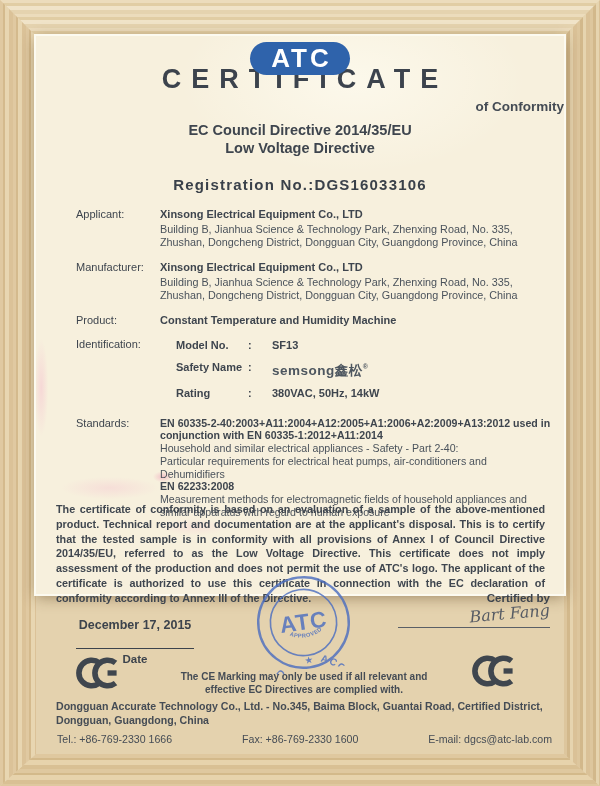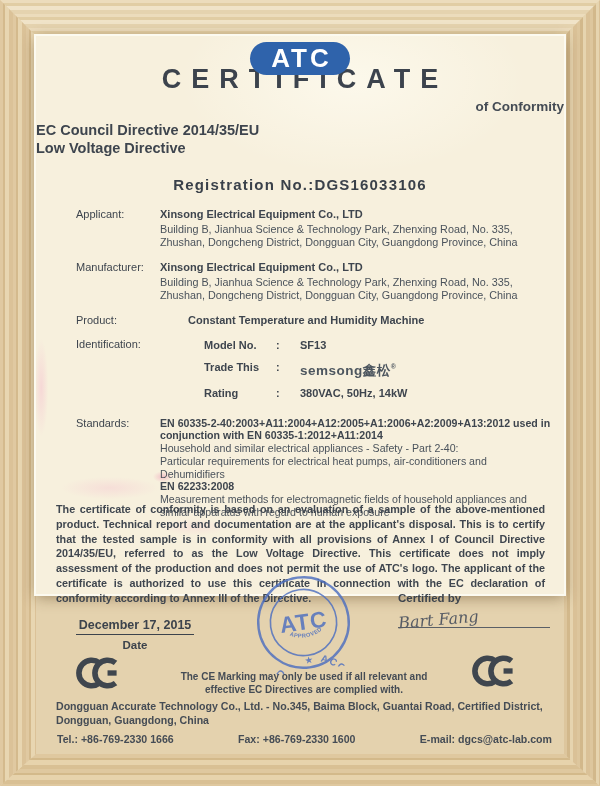--- a/index.html
+++ b/index.html
@@ -30,60 +30,60 @@
       #f7f0dd;
     box-shadow:0 0 0 2px #fcfaf0, 0 3px 14px rgba(70,45,10,.45);
     color:#3e454e;}
   
   .atc-pill{position:relative;z-index:3;width:100px;height:33px;margin:6px auto 0;
     background:#2f63ab;border-radius:17px;color:#ffffff;font-weight:bold;font-size:26px;
     letter-spacing:3px;text-align:center;line-height:33px;text-indent:3px;}
   .title{position:relative;z-index:1;margin-top:-11px;text-align:center;
     font-size:27px;font-weight:bold;letter-spacing:10px;text-indent:10px;color:#3c434d;}
   .subtitle{text-align:right;font-size:13.5px;font-weight:bold;color:#444b54;margin-top:4px;}
-  .directives{margin-top:7px;font-size:14.5px;font-weight:bold;color:#3e454e;line-height:18px;}
+  .directives{margin-top:7px;text-align:center;font-size:14.5px;font-weight:bold;color:#3e454e;line-height:18px;}
   .registration{margin-top:19px;text-align:center;font-size:15px;font-weight:bold;letter-spacing:1.2px;color:#3a414a;}
   
   .rows{margin:15px 12px 0 40px;}
   .row{display:flex;margin-bottom:12px;}
   .row .lbl{width:84px;flex:none;font-weight:normal;font-size:11px;color:#3e454e;}
   .row .val{flex:1;font-size:10.8px;color:#4a525b;}
   .val .name{font-weight:bold;font-size:11px;color:#3e454e;margin-bottom:3px;}
   .val .addr{line-height:13px;}
-  .row.tight{margin-bottom:9px;gap:28px;}
+  .row.tight{margin-bottom:9px;}
   .id-row{display:flex;line-height:14px;margin-bottom:8px;padding-left:16px;}
   .id-k{width:72px;flex:none;font-weight:bold;font-size:11px;color:#3e454e;}
   .id-c{width:24px;flex:none;font-weight:bold;color:#3e454e;}
   .id-v{font-weight:bold;font-size:11px;color:#3e454e;}
   .brand{font-size:13.5px;font-weight:bold;letter-spacing:.5px;color:#4d565f;}
   .brand sup{font-size:7px;}
   .std{line-height:12.8px;font-size:10.6px;color:#4a525b;}
   .std.b{font-weight:bold;color:#3e454e;}
   
   .paragraph{position:absolute;left:20px;top:466px;width:489px;font-size:10.8px;
     font-weight:bold;color:#3f464f;line-height:14.8px;text-align:justify;}
   
   .dateb{position:absolute;left:40px;top:582px;width:118px;text-align:center;color:#3c434c;}
-  .date-v{font-size:12.5px;font-weight:bold;padding-bottom:2px;border-bottom:1.6px solid #3c434c;}
+  .date-v{font-size:12.5px;font-weight:bold;padding-bottom:16px;border-bottom:1.6px solid #3c434c;}
   .date-l{margin-top:4px;font-size:11.5px;font-weight:bold;}
-  .certb{position:absolute;left:362px;top:556px;width:152px;text-align:left;color:#3c434c;}
+  .certb{position:absolute;left:362px;top:556px;width:152px;text-align:right;color:#3c434c;}
   .cert-l{font-size:11.5px;font-weight:bold;}
   .sig{font-family:"DejaVu Serif",serif;font-style:italic;font-size:16px;color:#565b64;
        transform:rotate(-5deg);margin-top:3px;}
   .sig-line{border-bottom:1.3px solid #5a5f66;margin-top:1px;}
   .stamp{position:absolute;left:219px;top:538px;width:97px;height:97px;opacity:.82;transform:rotate(-8deg);}
   .ce{position:absolute;width:46px;height:33px;}
   .ce.l{left:40px;top:621px;}
   .ce.r{left:436px;top:619px;}
   .cenote{position:absolute;left:131px;top:635px;width:274px;text-align:center;
     font-size:10px;font-weight:bold;color:#454c55;line-height:12.5px;}
   .faddr{position:absolute;left:20px;top:664px;width:494px;font-size:10.6px;font-weight:bold;
     color:#454c55;line-height:13.5px;}
   .contacts{position:absolute;left:21px;top:697px;width:495px;display:flex;
-    justify-content:space-between;font-size:10.6px;font-weight:bold;color:#454c55;}
+    justify-content:space-between;font-size:10.6px;font-weight:normal;color:#454c55;}
 </style>
 </head>
 <body>
 
 <div class="scene">
   <div class="wood top"></div>
   <div class="wood bottom"></div>
   <div class="wood left"></div>
   <div class="wood right"></div>
 
@@ -127,21 +127,21 @@
 
       <div class="row tight">
         <div class="lbl">Identification:</div>
         <div class="val">
           <div class="id-row">
             <span class="id-k">Model No.</span>
             <span class="id-c">:</span>
             <span class="id-v">SF13</span>
           </div>
           <div class="id-row">
-            <span class="id-k">Trade This</span>
+            <span class="id-k">Safety Name</span>
             <span class="id-c">:</span>
             <span class="id-v brand"><span>semsong鑫松</span><sup>®</sup></span>
           </div>
           <div class="id-row">
             <span class="id-k">Rating</span>
             <span class="id-c">:</span>
             <span class="id-v">380VAC, 50Hz, 14kW</span>
           </div>
         </div>
       </div>

